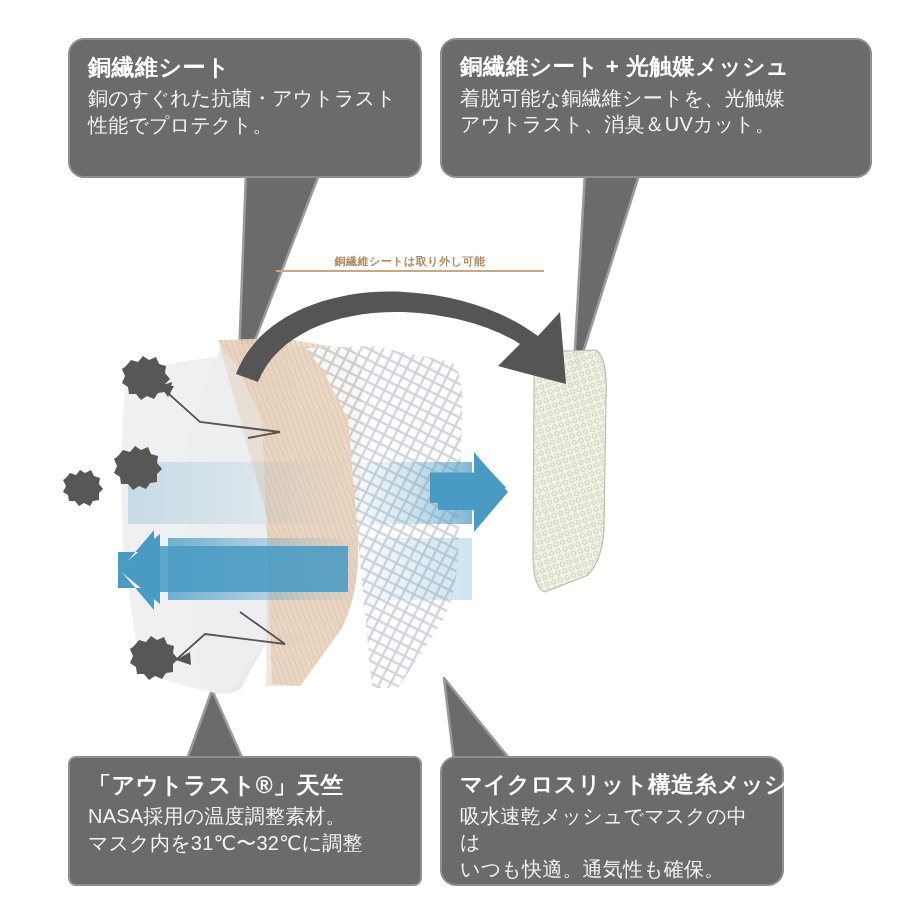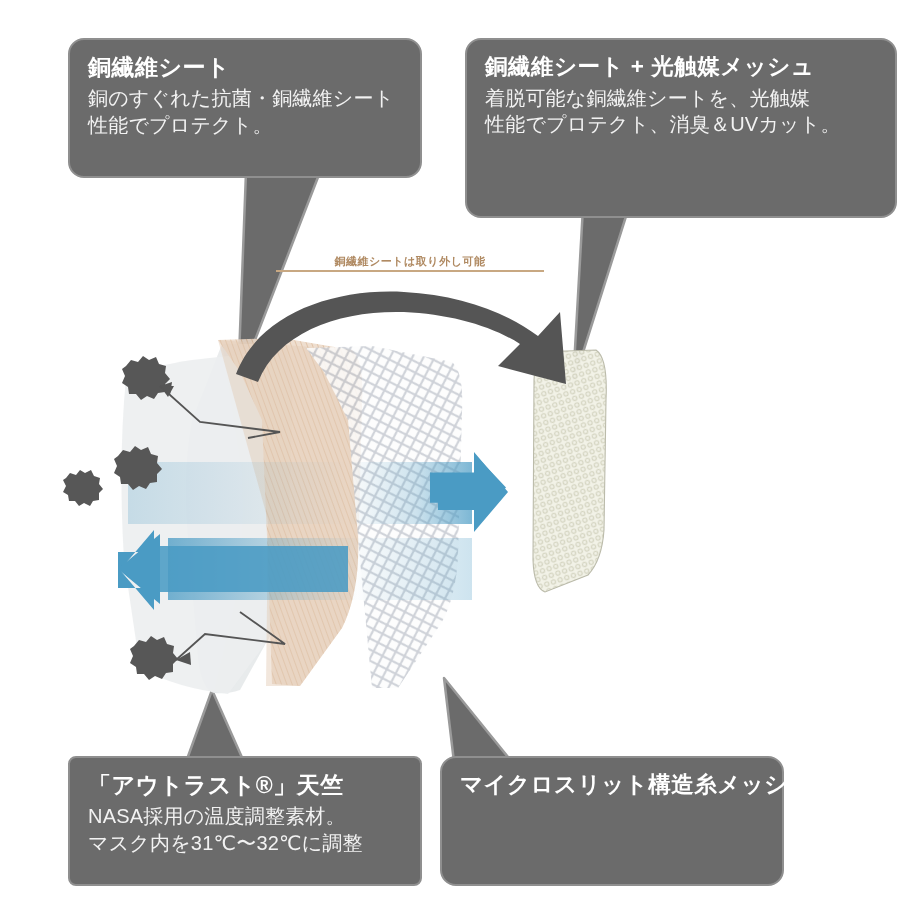--- a/index.html
+++ b/index.html
@@ -30,21 +30,21 @@
     margin-bottom:4px;
   }
   .callout .c-body{
     font-size:20px;
     line-height:1.34;
     letter-spacing:0.2px;
     white-space:pre-line;
     color:#f2f2f2;
   }
   #callout-tl{left:68px;  top:38px;  width:354px; height:140px;}
-  #callout-tr{left:465px; top:38px;  width:432px; height:180px;}
+  #callout-tr{left:440px; top:38px;  width:432px; height:140px;}
   #callout-bl{left:68px;  top:756px; width:354px; height:130px;border-radius:8px;}
   #callout-br{left:440px; top:756px; width:344px; height:130px;}
   #callout-tr .c-title,#callout-br .c-title{font-size:22.5px;}
   #callout-bl .c-title{font-size:23px;}
 
   
   #removable-caption{
     position:absolute;
     left:276px; top:255px;
     width:268px;
@@ -193,33 +193,35 @@
     </g>
   </svg>
 
   <div id="removable-caption">
     <div class="rc-text">銅繊維シートは取り外し可能</div>
     <div class="rc-rule"></div>
   </div>
 
   <div class="callout" id="callout-tl">
     <div class="c-title">銅繊維シート</div>
-    <div class="c-body">銅のすぐれた抗菌・銅繊維シート
+    <div class="c-body">銅のすぐれた抗菌・アウトラスト
 性能でプロテクト。</div>
   </div>
 
   <div class="callout" id="callout-tr">
     <div class="c-title">銅繊維シート + 光触媒メッシュ</div>
     <div class="c-body">着脱可能な銅繊維シートを、光触媒
-性能でプロテクト、消臭＆UVカット。</div>
+アウトラスト、消臭＆UVカット。</div>
   </div>
 
   <div class="callout" id="callout-bl">
     <div class="c-title">「アウトラスト®」天竺</div>
     <div class="c-body">NASA採用の温度調整素材。
 マスク内を31℃〜32℃に調整</div>
   </div>
 
   <div class="callout" id="callout-br">
     <div class="c-title">マイクロスリット構造糸メッシュ</div>
+    <div class="c-body">吸水速乾メッシュでマスクの中は
+いつも快適。通気性も確保。</div>
   </div>
 
 </div>
 
 </body></html>

